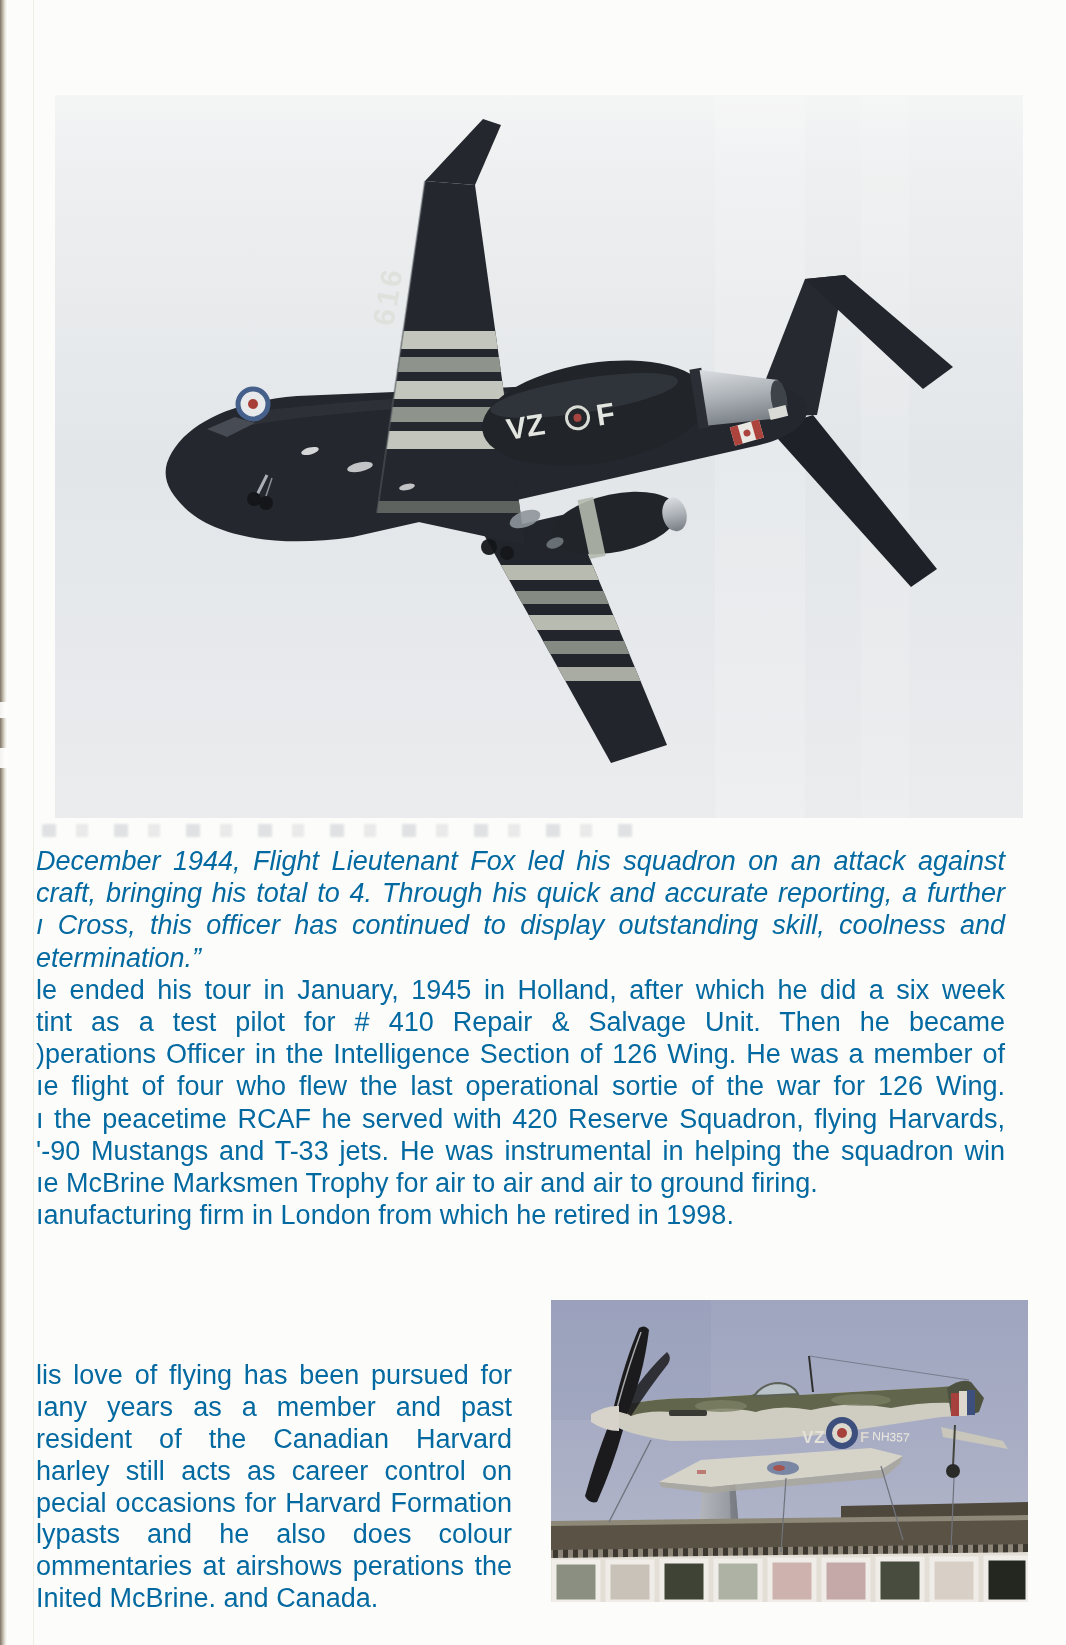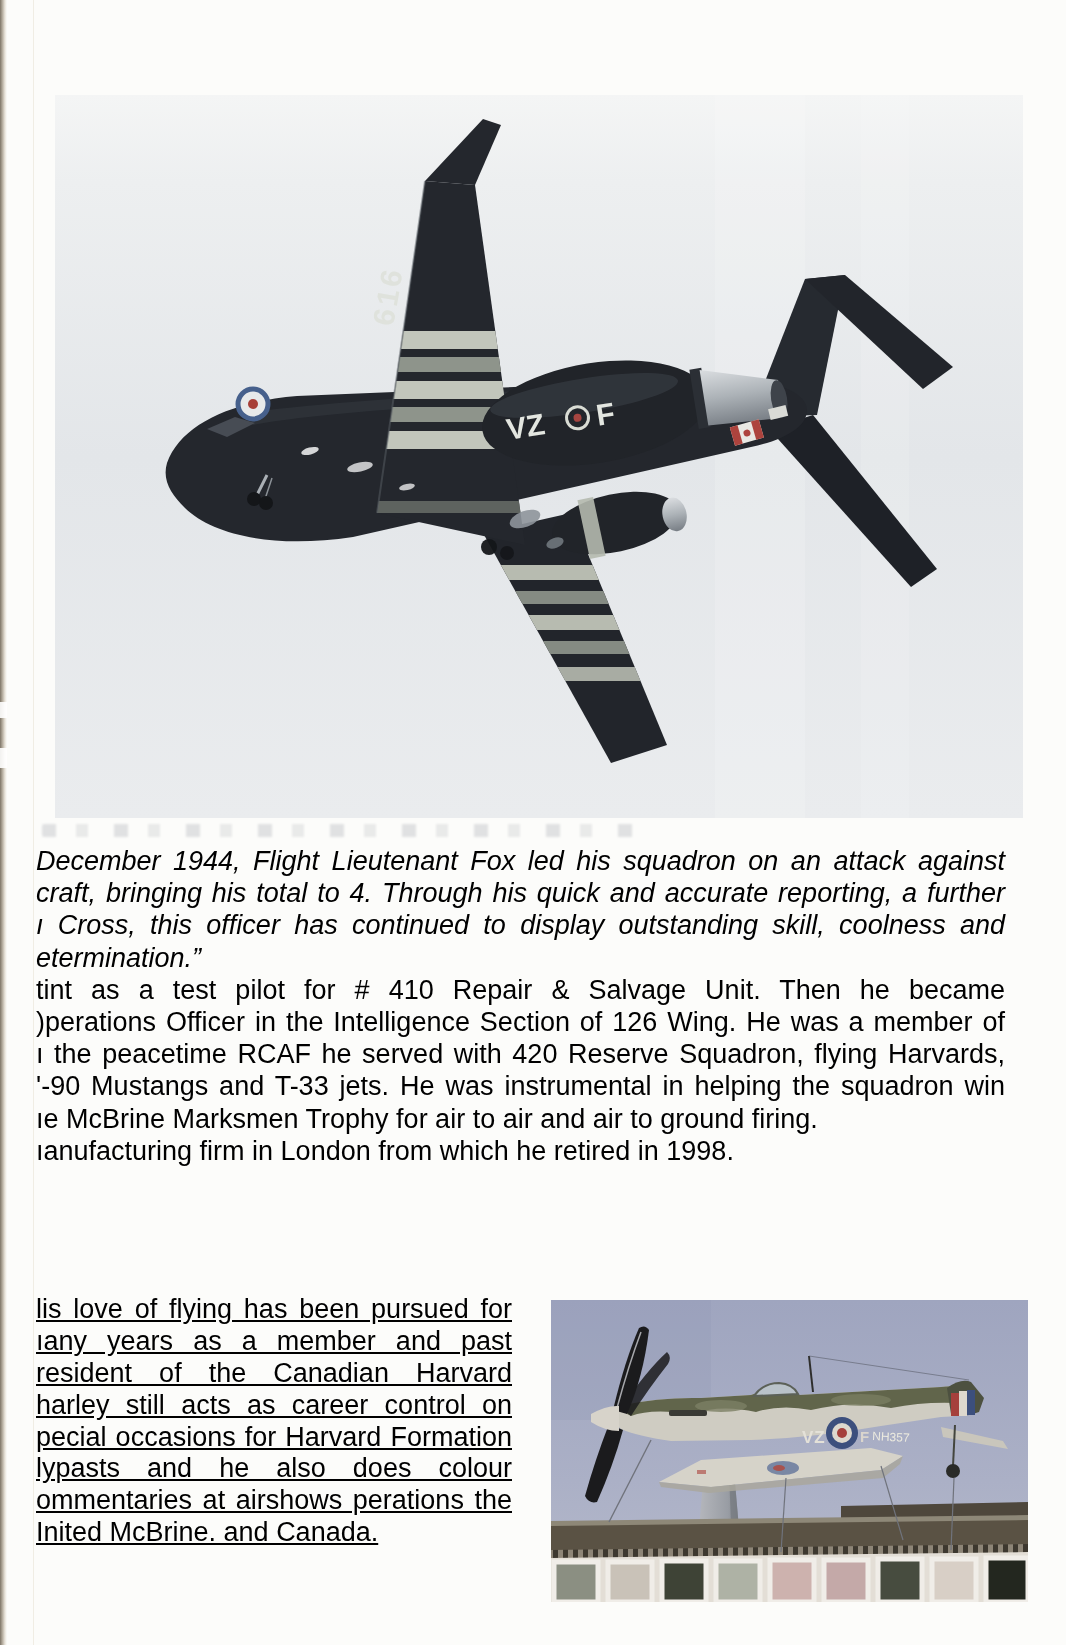--- a/index.html
+++ b/index.html
@@ -14,23 +14,23 @@
   .photo{position:absolute;overflow:hidden;}
   .photo svg{display:block;}
   #jet-photo{left:55px;top:95px;width:968px;height:723px;}
   #spit-photo{left:551px;top:1300px;width:477px;height:302px;}
   
   .ghost{position:absolute;left:42px;top:824px;width:610px;height:13px;border-radius:2px;
     background:repeating-linear-gradient(90deg,rgba(128,133,144,.22) 0 14px,rgba(0,0,0,0) 14px 34px,
       rgba(128,133,144,.15) 34px 46px,rgba(0,0,0,0) 46px 72px);
     filter:blur(1.2px);}
   
-  .textblock{position:absolute;color:#000000;font-size:27px;}
+  .textblock{position:absolute;color:#0369a1;font-size:27px;}
   .textblock.wide{left:36px;top:845px;width:969px;}
-  .textblock.colnarrow{left:36px;top:1294px;width:476px;text-decoration:underline;}
+  .textblock.colnarrow{left:36px;top:1360px;width:476px;}
   .wide .ln{height:32.2px;line-height:32.2px;}
   .colnarrow .ln{height:31.9px;line-height:31.9px;}
   .ln{white-space:normal;overflow:visible;}
   .j{text-align:justify;text-align-last:justify;-moz-text-align-last:justify;}
   .it{font-style:italic;}
 </style>
 </head>
 <body>
 
 <div class="page">
@@ -148,22 +148,24 @@
     </svg>
   </div>
 
   <div class="ghost"></div>
 
   <div class="textblock wide">
     <div class="ln it j">December 1944, Flight Lieutenant Fox led his squadron on an attack against</div>
     <div class="ln it j">craft, bringing his total to 4. Through his quick and accurate reporting, a further</div>
     <div class="ln it j">ı Cross, this officer has continued to display outstanding skill, coolness and</div>
     <div class="ln it">etermination.”</div>
+    <div class="ln j">le ended his tour in January, 1945 in Holland, after which he did a six week</div>
     <div class="ln j">tint as a test pilot for # 410 Repair &amp; Salvage Unit. Then he became</div>
     <div class="ln j">)perations Officer in the Intelligence Section of 126 Wing. He was a member of</div>
+    <div class="ln j">ıe flight of four who flew the last operational sortie of the war for 126 Wing.</div>
     <div class="ln j">ı the peacetime RCAF he served with 420 Reserve Squadron, flying Harvards,</div>
     <div class="ln j">'-90 Mustangs and T-33 jets. He was instrumental in helping the squadron win</div>
     <div class="ln">ıe McBrine Marksmen Trophy for air to air and air to ground firing.</div>
     <div class="ln">ıanufacturing firm in London from which he retired in 1998.</div>
   </div>
 
   <div class="textblock colnarrow">
     <div class="ln j">lis love of flying has been pursued for</div>
     <div class="ln j">ıany years as a member and past</div>
     <div class="ln j">resident of the Canadian Harvard</div>

